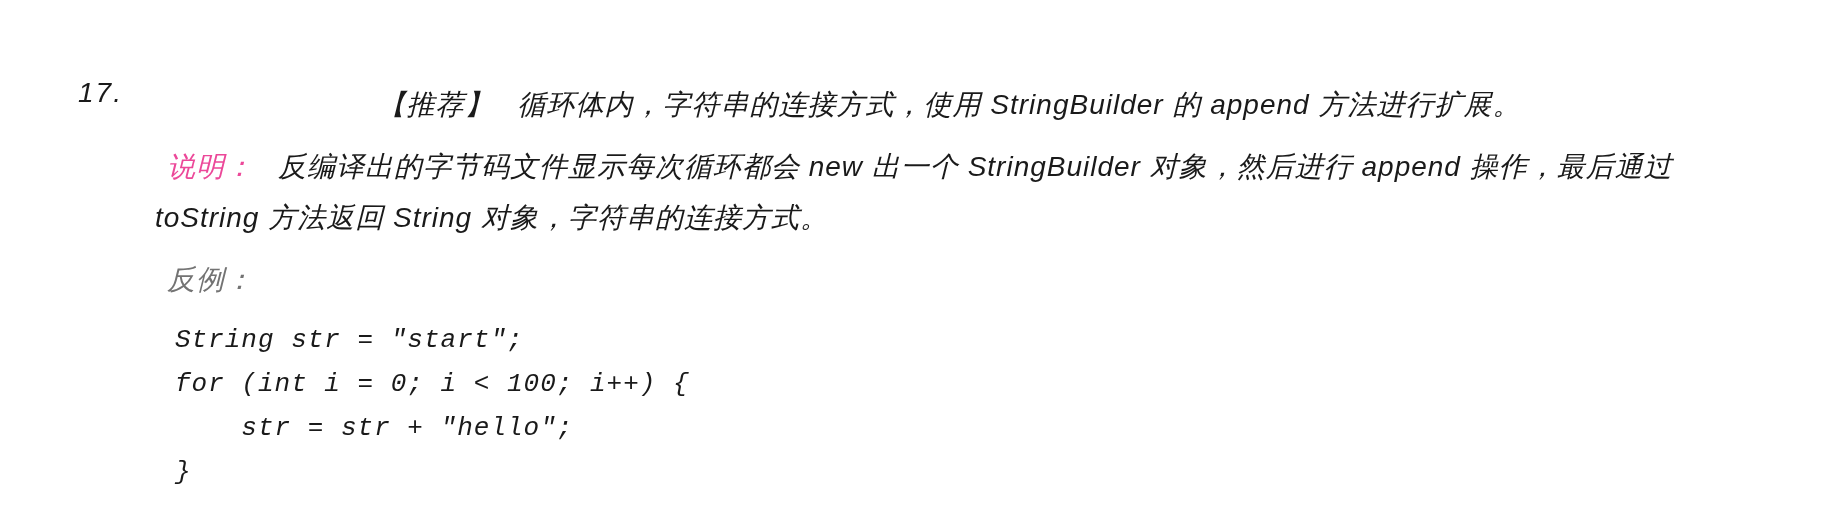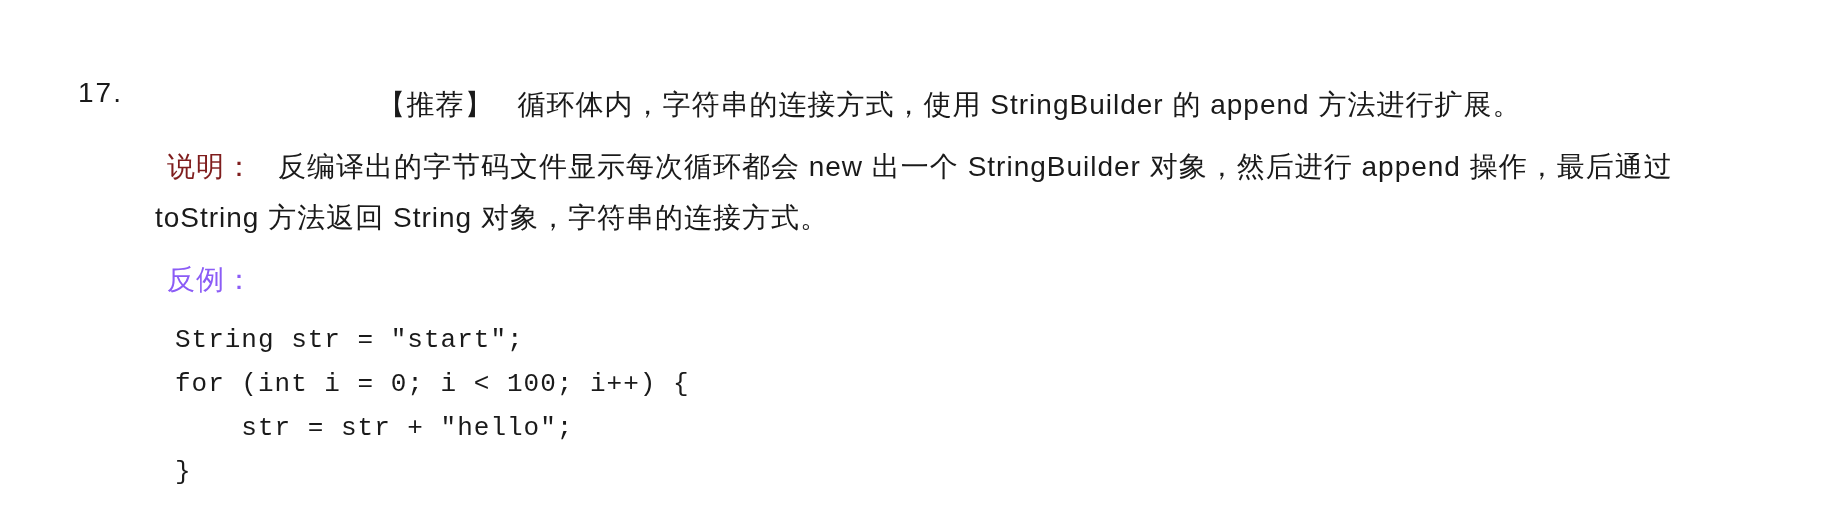--- a/index.html
+++ b/index.html
@@ -1,18 +1,19 @@
 <!DOCTYPE html>
 <html><head>
   <meta charset="utf-8">
   <style>
     * {
       margin: 12px;
       padding: 0;
       box-sizing: border-box;
+      font-style: italic;
     }
     body {
       font-family: "PingFang SC", "Microsoft YaHei", "Hiragino Sans GB", sans-serif;
       background: #ffffff;
       color: #1a1a1a;
       padding: 20px 30px;
       font-size: 28px;
       line-height: 1.8;
     }
     .rule-container {
@@ -26,24 +27,24 @@
     }
     .rule-content {
       flex: 1;
     }
     .rule-title {
       letter-spacing: 1px;
       margin-bottom: 12px;
       text-align: center;
     }
     .label-orange {
-      color: #7f1d1d;
+      color: #ec4899;
     }
     .label-red {
-      color: #8b5cf6;
+      color: #737373;
     }
     .explanation {
       margin-bottom: 12px;
       letter-spacing: 1px;
     }
     .counter-example-label {
       margin-bottom: 12px;
       letter-spacing: 1px;
     }
     .code-block {

